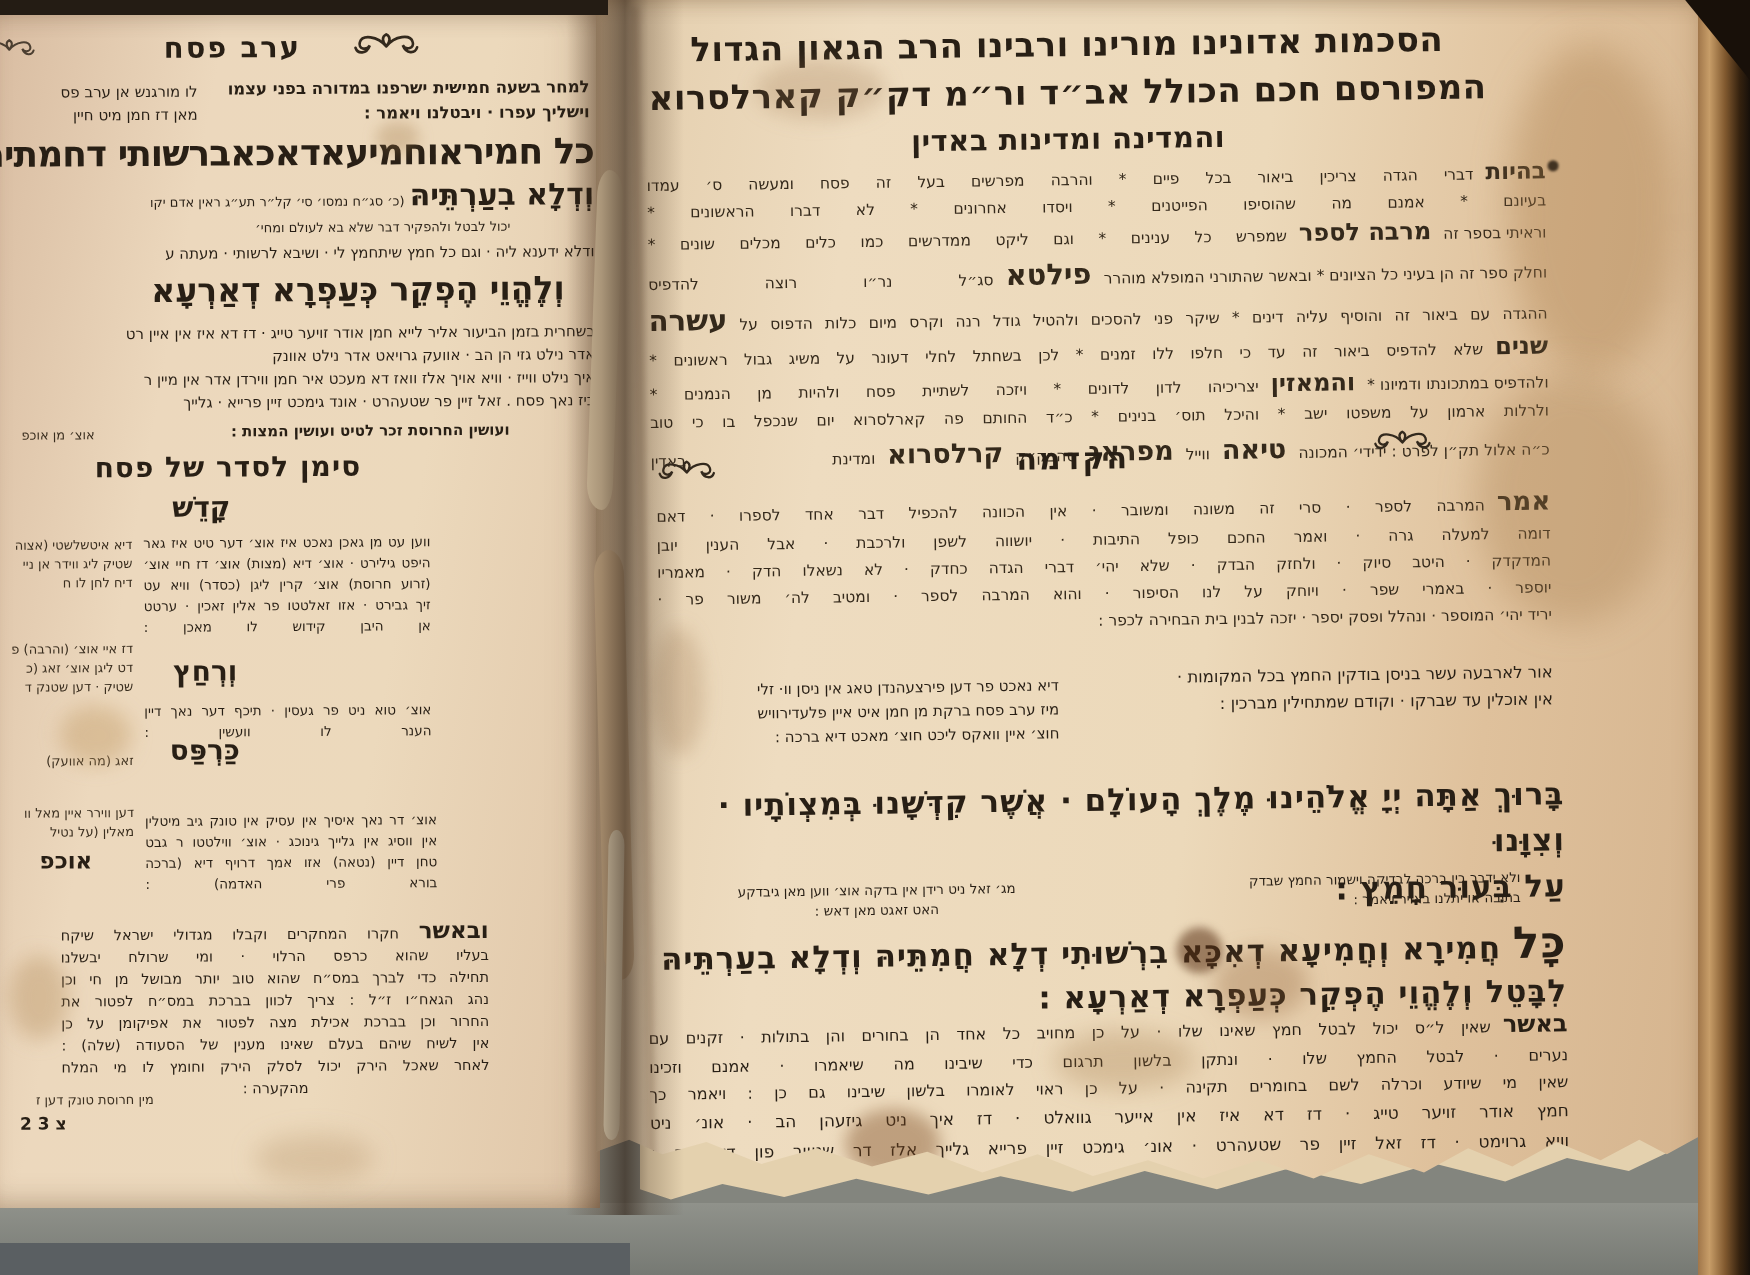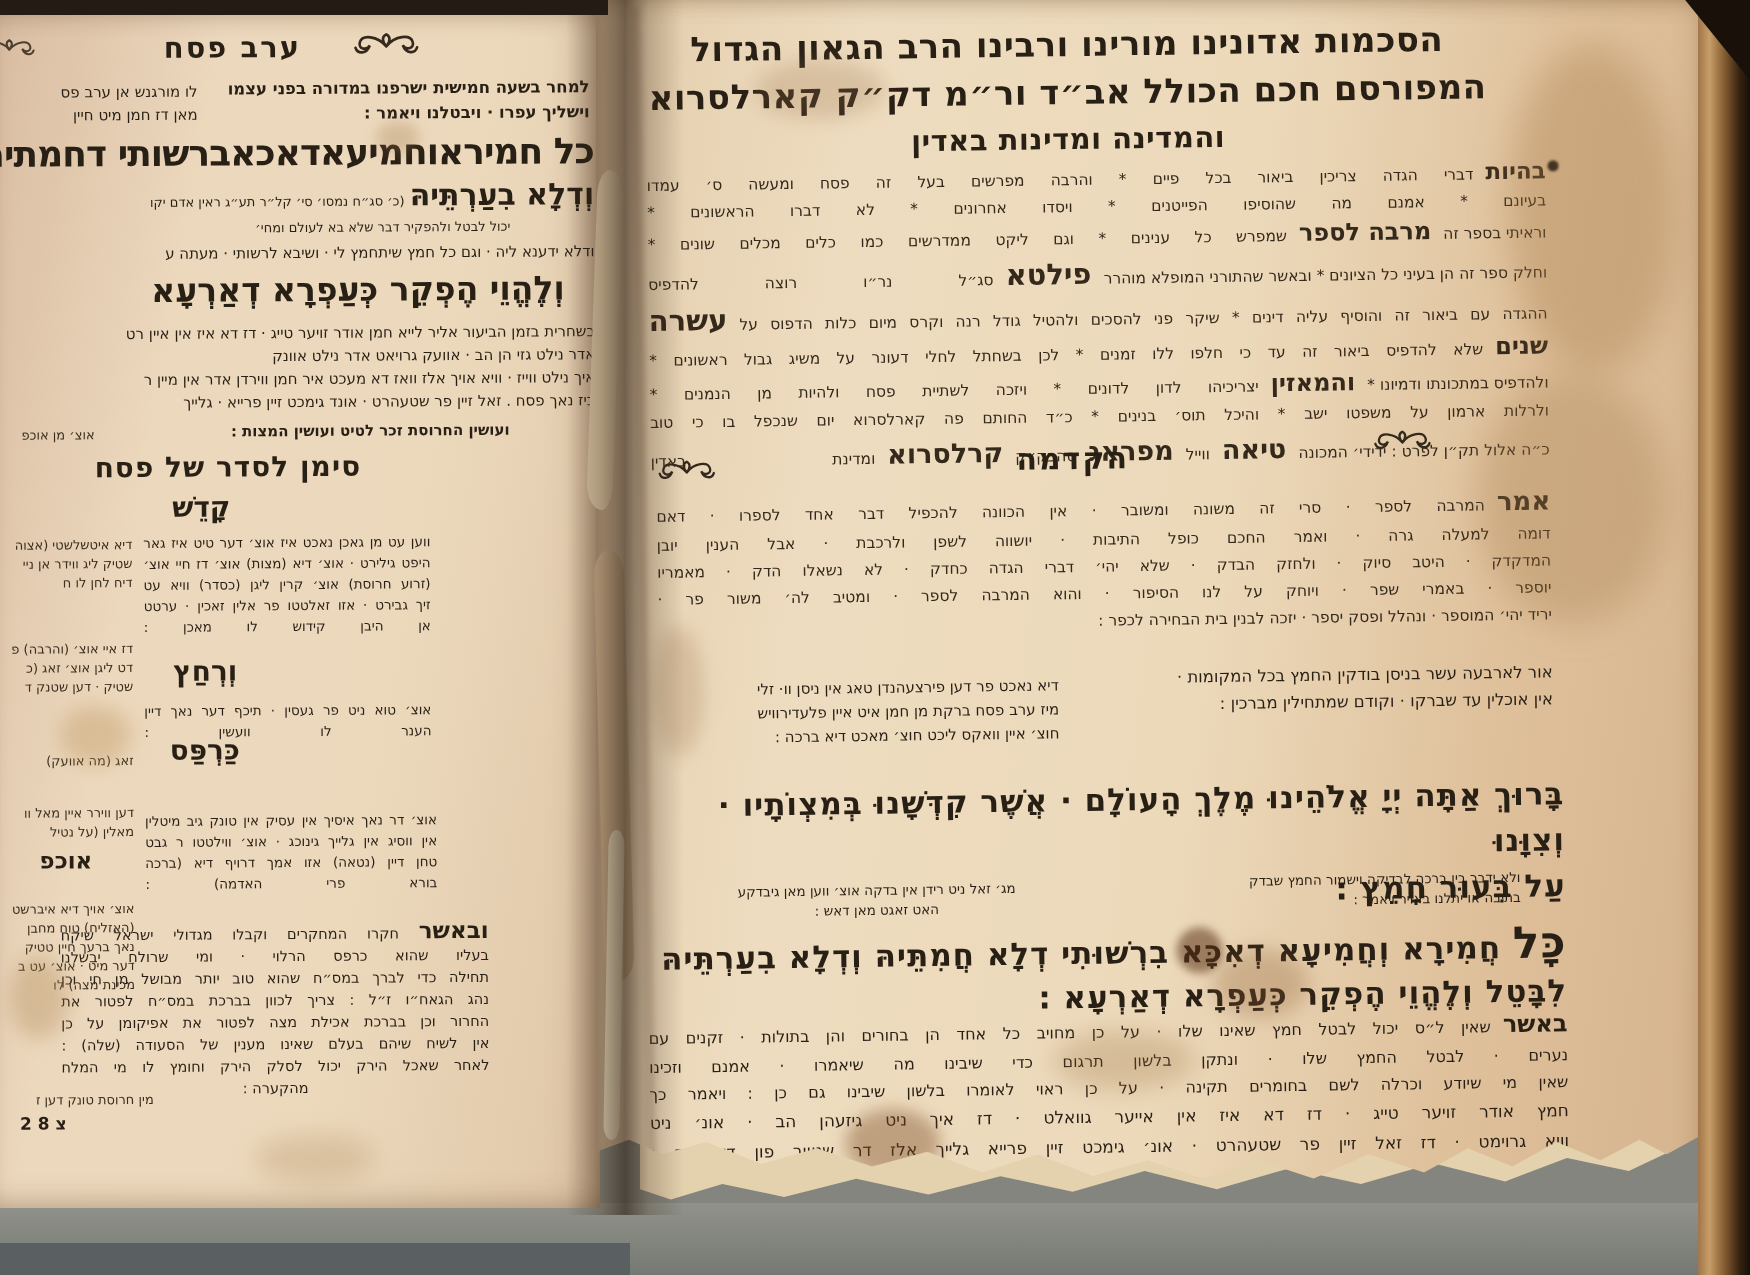--- a/index.html
+++ b/index.html
@@ -187,31 +187,24 @@
         <div>שטיק · דען שטנק ד</div>
       </div>
     <div class="abs he lp-margin lines clip" style="left:0;top:736px;width:132px">
         <div>זאג (מה אוועק)</div>
       </div>
     <div class="abs he lp-margin lines clip" style="left:0;top:788px;width:132px">
         <div>דען ווירר איין מאל וו</div>
         <div>מאלין (על נטיל</div>
       </div>
     <div class="abs he nowrap clip" style="left:0;top:832px;width:90px;font-size:23px;font-weight:700">אוכפ</div>
-    <div class="abs he lp-margin lines clip" style="left:0;top:884px;width:132px">
-        <div>אוצ׳ אויך דיא איברשט</div>
-        <div>(האזליח) טוח מחבן</div>
-        <div>נאך ברעך חיין טטיק</div>
-        <div>דער מיט · אוצ׳ עט ב</div>
-        <div>מכינת מצה) לו</div>
-      </div>
     <div class="abs he lp-margin lines clip" style="left:0;top:1075px;width:150px">
         <div>מין חרוסת טונק דען ז</div>
       </div>
-    <div class="abs he nowrap" style="left:16px;top:1098px;font-size:17px;font-weight:700">צ  8 2</div>
+    <div class="abs he nowrap" style="left:16px;top:1098px;font-size:17px;font-weight:700">צ  3 2</div>
 
     <div class="stain" style="left:58px;top:690px;width:72px;height:60px;background:rgba(190,150,95,.4);filter:blur(10px)"></div>
     <div class="stain" style="left:6px;top:940px;width:60px;height:84px;background:rgba(180,140,90,.38);filter:blur(10px)"></div>
     <div class="stain" style="left:378px;top:108px;width:44px;height:32px;background:rgba(160,120,70,.3);filter:blur(7px)"></div>
     <div class="stain" style="left:250px;top:1120px;width:120px;height:50px;background:rgba(175,140,95,.3);filter:blur(12px)"></div>
   </div>
 </div>
 
 <div class="abs right-page">
   <div class="rp-inner">

